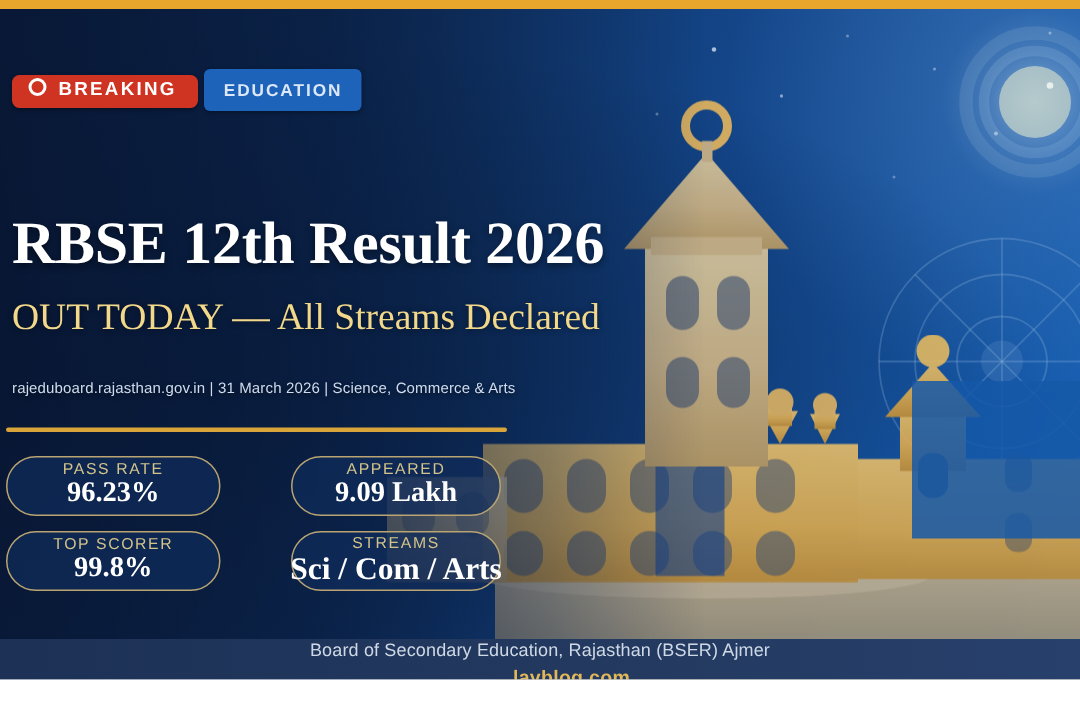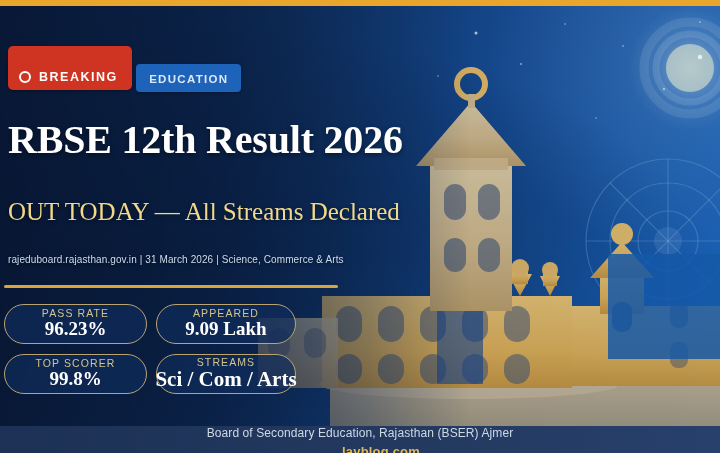--- a/index.html
+++ b/index.html
@@ -38,43 +38,43 @@
   .scrim{
     position:absolute;left:0;top:0;width:470px;height:447px;
     background:linear-gradient(90deg, rgba(8,22,50,.82) 0%, rgba(9,28,62,.74) 45%, rgba(10,35,76,.35) 78%, rgba(12,40,86,0) 100%);
   }
 
   
   .content{position:absolute;left:0;top:0;width:720px;height:447px;}
 
   .badges{position:absolute;left:8px;top:40px;}
   .badge-breaking{
-    display:inline-flex;align-items:center;gap:8px;
+    display:inline-flex;align-items:flex-start;gap:8px;
     background:#cf3423;border-radius:5px;
-    padding:24px 14px 6px 11px;
+    padding:2px 14px 6px 11px;
     box-shadow:0 1px 3px rgba(0,0,0,.35);
   }
   .ring{
     width:12px;height:12px;border-radius:50%;
     border:2.6px solid #ffffff;box-sizing:border-box;flex:0 0 auto;
   }
   .badge-breaking .lbl{
     color:#ffffff;font-size:12.5px;font-weight:bold;letter-spacing:1.5px;
   }
   .badge-edu{
     display:inline-block;
     background:#1e63ba;border-radius:4px;padding:5px 13px;
     box-shadow:0 1px 3px rgba(0,0,0,.3);
   }
   .badge-edu .lbl{
     color:#dce8f7;font-size:11.5px;font-weight:bold;letter-spacing:1.3px;
   }
 
   .headline{
-    position:absolute;left:8px;top:114px;
+    position:absolute;left:8px;top:136px;
     font-family:"Liberation Serif",serif;
     font-size:40px;font-weight:bold;color:#ffffff;
     letter-spacing:-0.2px;line-height:1;
     text-shadow:0 2px 5px rgba(0,0,0,.45);
     white-space:nowrap;
   }
   .subhead{
     position:absolute;left:8px;top:193px;
     font-family:"Liberation Serif",serif;
     font-size:25px;color:#f2d88a;line-height:1;
@@ -97,21 +97,21 @@
   .pillrow{display:flex;gap:9px;margin-bottom:10px;}
   .pill{
     border:1.4px solid #b9a472;
     border-radius:22px;
     background:rgba(16,44,92,.72);
     height:40px;box-sizing:border-box;
     display:flex;flex-direction:column;align-items:center;justify-content:center;
     padding:0 10px;position:relative;
   }
   .pill.w1{width:143px;}
-  .pill.w2{width:140px;}
+  .pill.w2{width:140px;margin-left:38px;}
   .pill-label{
     font-size:10.5px;color:#d4c48a;letter-spacing:1.1px;line-height:1.05;
   }
   .pill-value{
     font-family:"Liberation Serif",serif;
     font-size:19px;font-weight:bold;color:#ffffff;line-height:1.1;
     white-space:nowrap;
   }
   .pill-value.wide{font-size:21px;}
   .pill-value.overflow{position:relative;margin-left:-14px;margin-right:-14px;}

